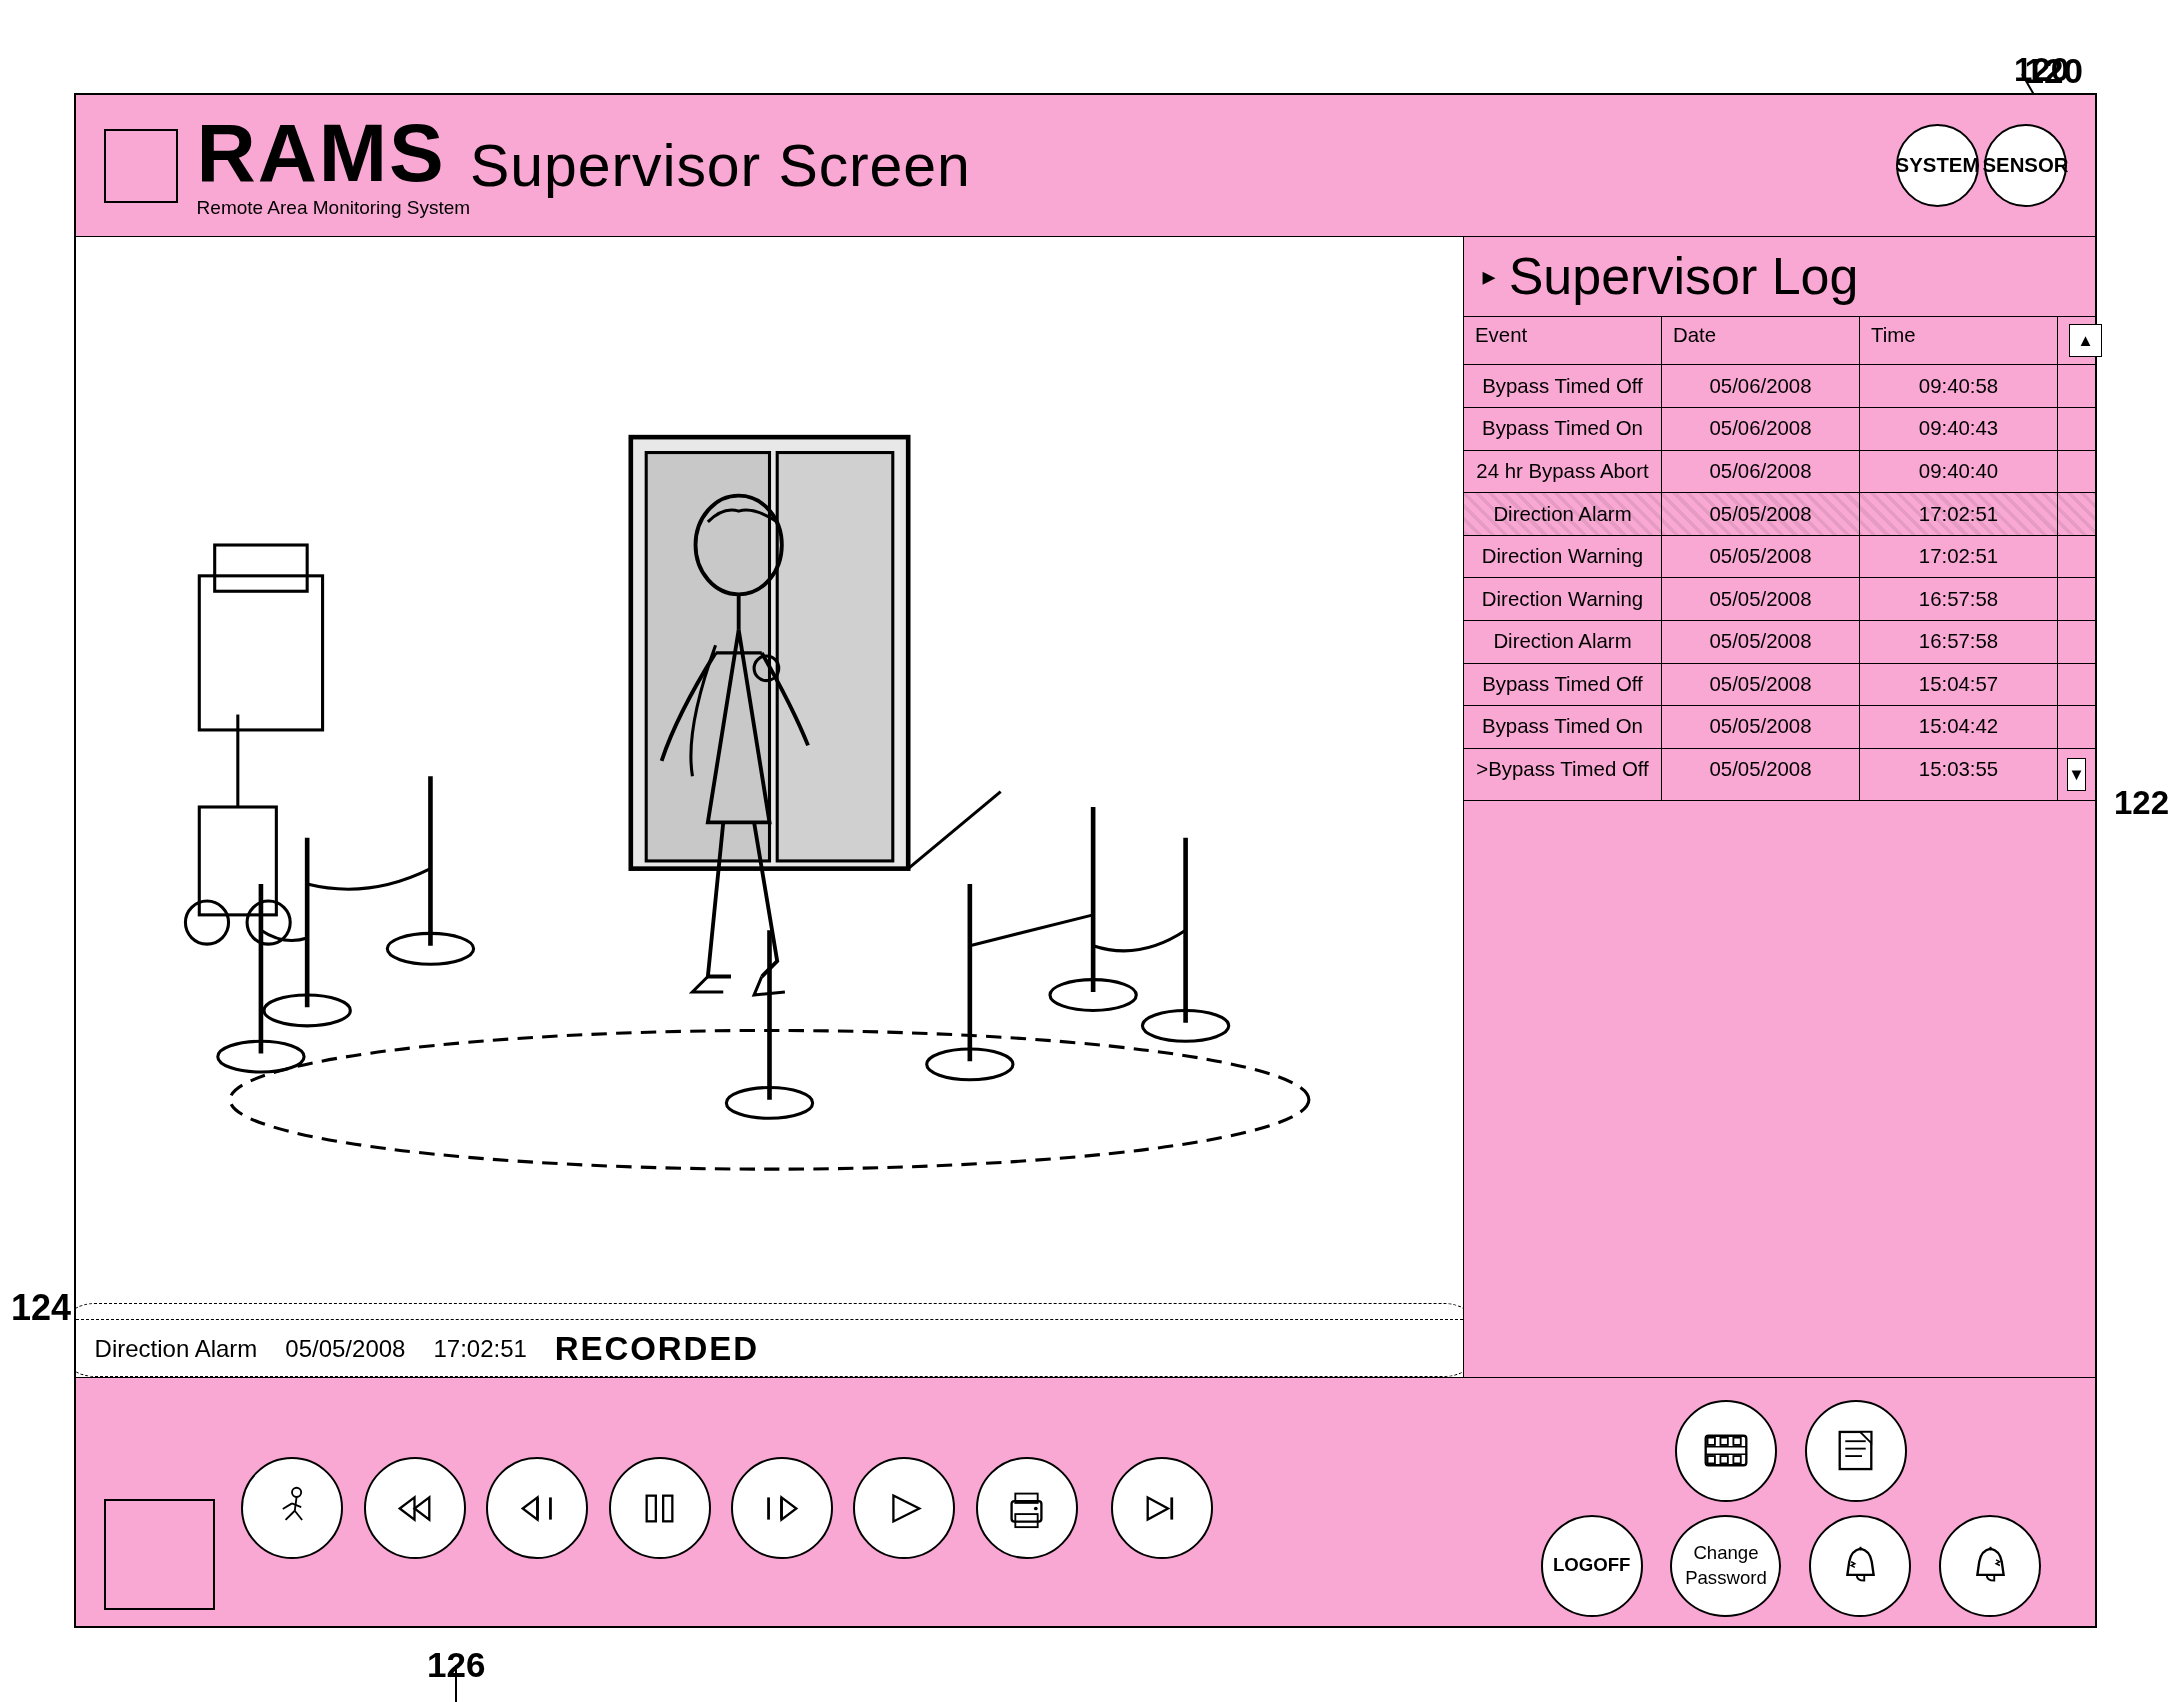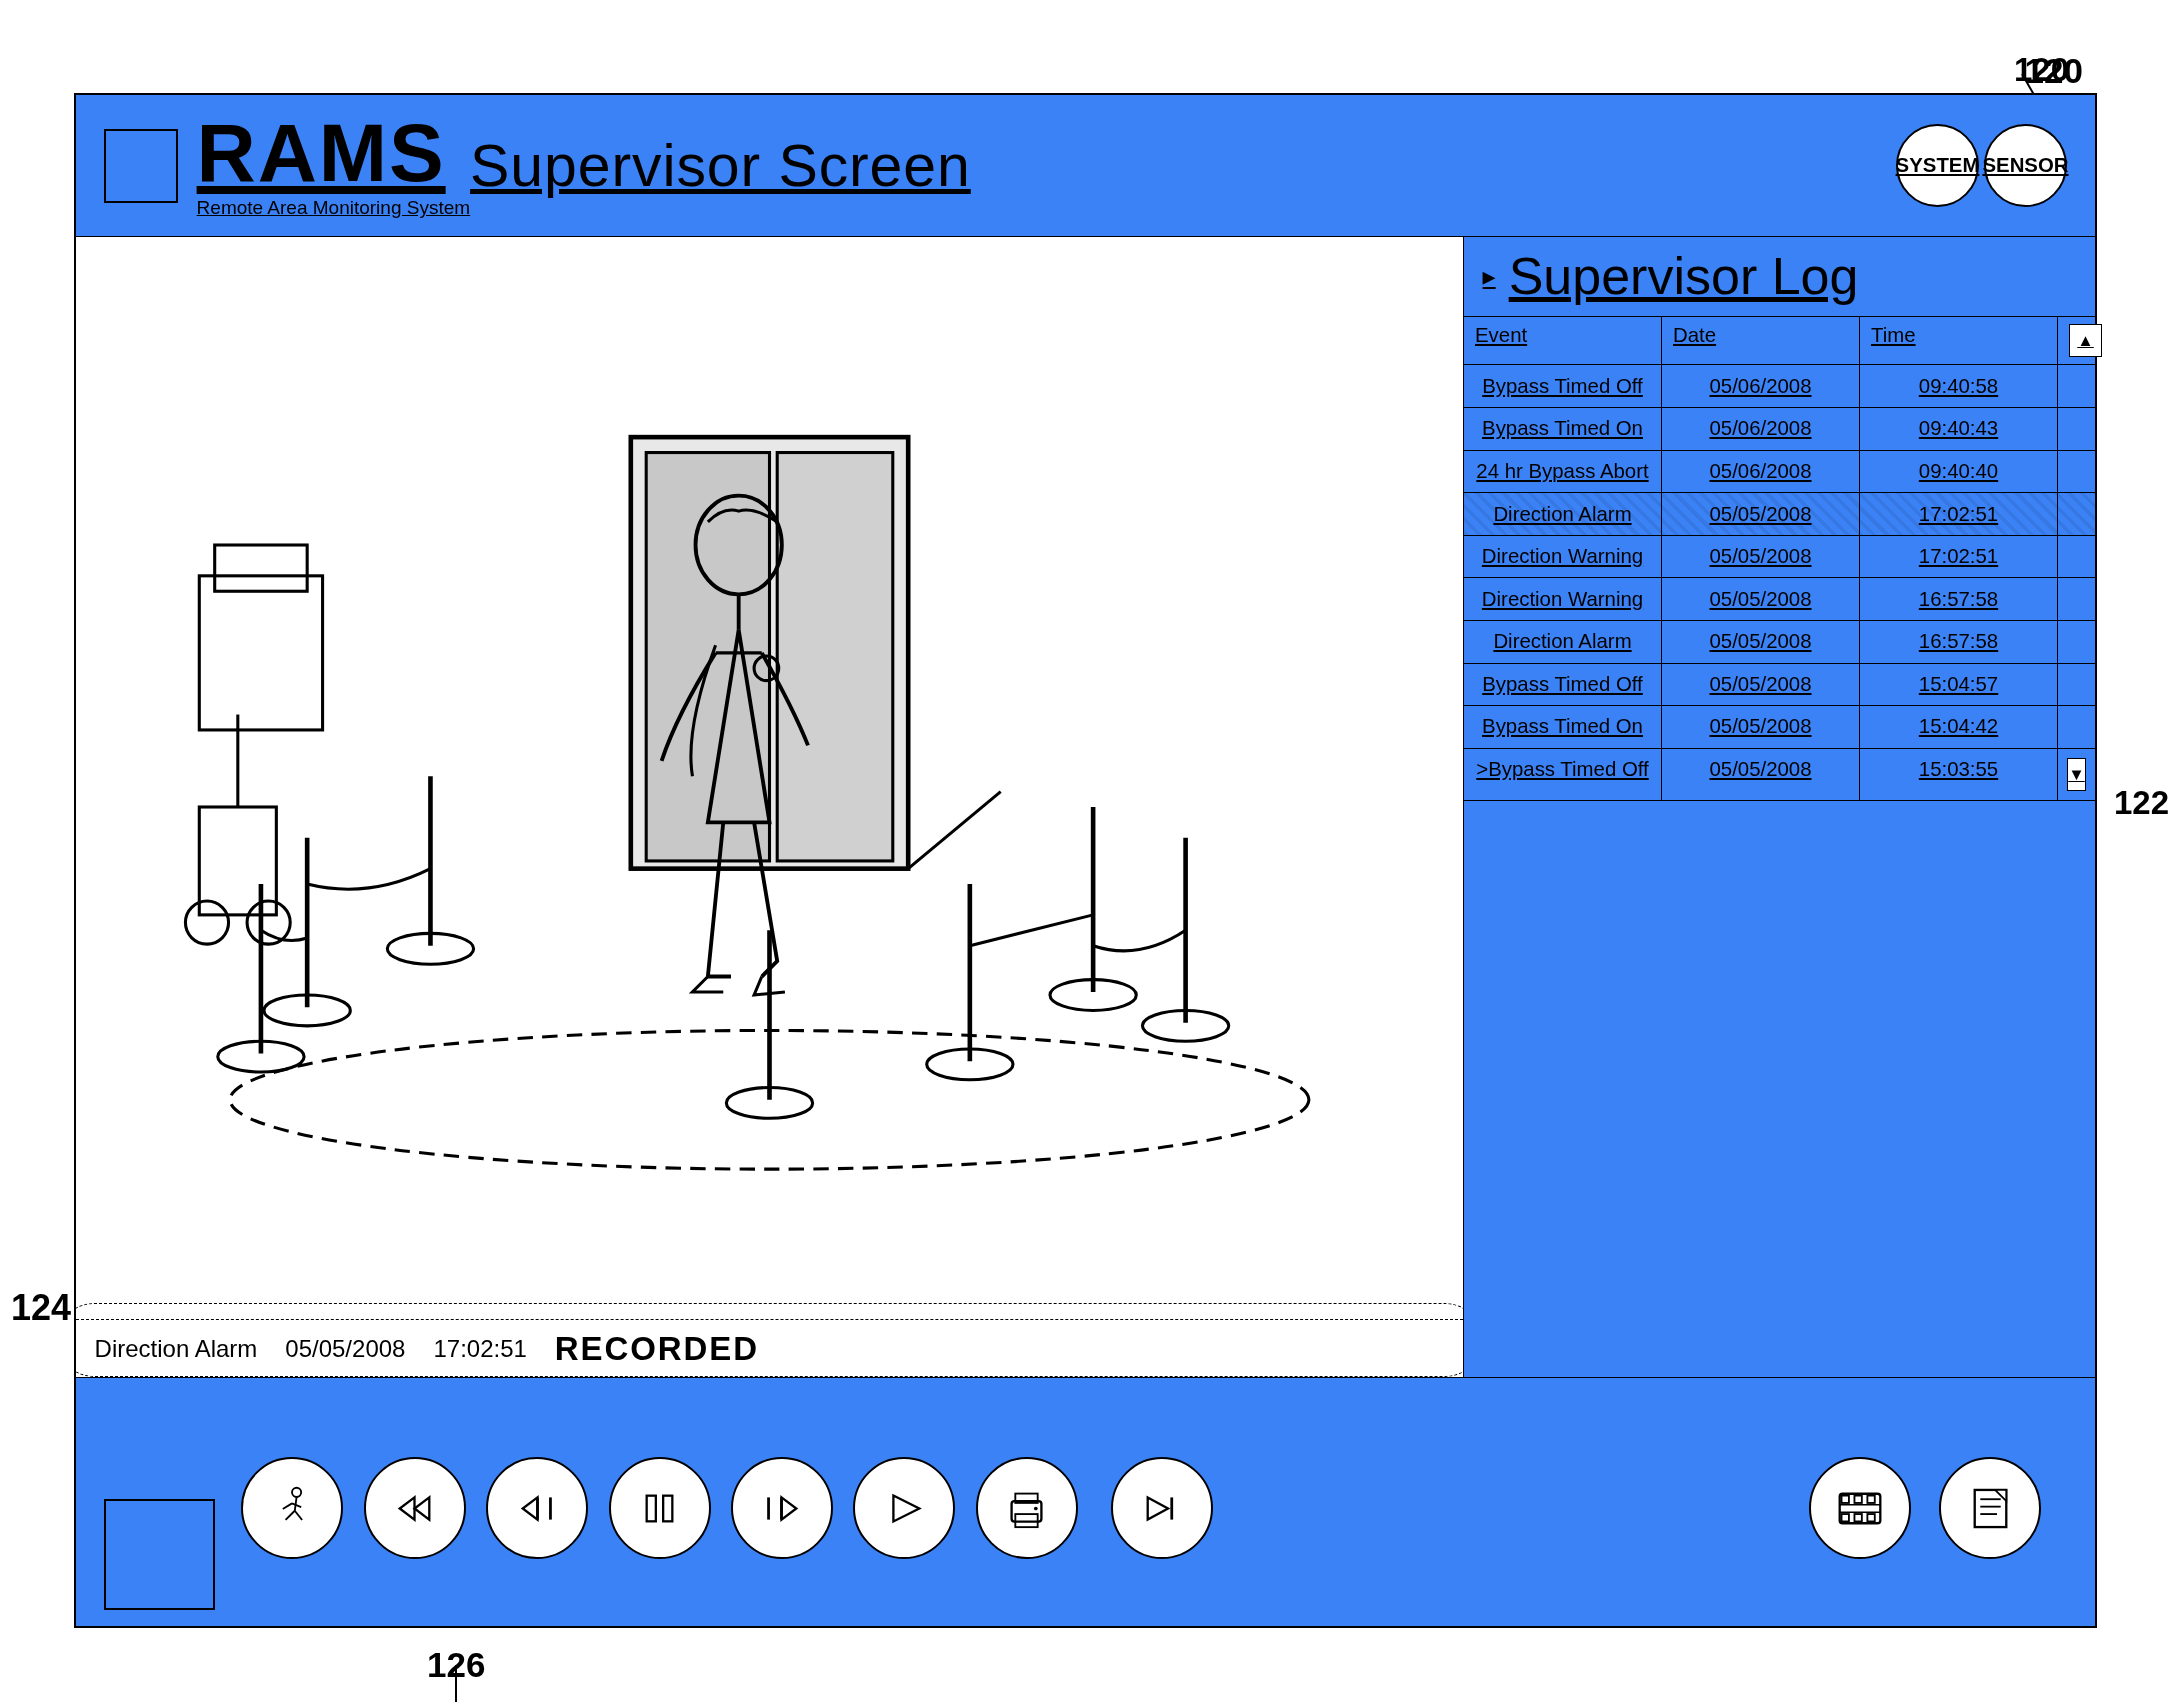--- a/index.html
+++ b/index.html
@@ -20,22 +20,21 @@
     }
 
     
     .outer-frame {
       position: absolute;
       top: 93px;
       left: 74px;
       right: 74px;
       bottom: 74px;
       border: 2.8px solid #000;
-      background: #3b82f6;
-      text-decoration: underline;
+      background: #f9a8d4;
     }
 
     
     .header {
       display: flex;
       align-items: center;
       padding: 16.7px 28px;
       border-bottom: 1.9px solid #000;
       position: relative;
     }
@@ -575,20 +574,50 @@
           <svg width="39" height="45" viewBox="0 0 42 48" xmlns="http://www.w3.org/2000/svg">
             <rect x="4" y="4" width="34" height="40" fill="none" stroke="#000" stroke-width="2.5"></rect>
             <line x1="10" y1="14" x2="32" y2="14" stroke="#000" stroke-width="2"></line>
             <line x1="10" y1="22" x2="32" y2="22" stroke="#000" stroke-width="2"></line>
             <line x1="10" y1="30" x2="28" y2="30" stroke="#000" stroke-width="2"></line>
             <polygon points="26,4 38,4 38,16" fill="#fff" stroke="#000" stroke-width="2"></polygon>
           </svg>
         </div>
       </div>
 
+      <div style="display:flex; gap:13px; align-items:center;">
+
+        <div class="control-btn" style="font-size:20.4px; font-weight:bold; width:102px; height:102px;">
+          <span class="control-btn-text">LOGOFF</span>
+        </div>
+
+        <div class="control-btn" style="font-size:17.6px; font-weight:normal; width:111px; height:102px;">
+          <span style="text-align:center; font-size:18.6px; line-height:1.3;">Change<br>Password</span>
+        </div>
+
+        <div class="control-btn">
+          <svg width="45" height="45" viewBox="0 0 48 48" xmlns="http://www.w3.org/2000/svg">
+            <path d="M24 6 Q34 8 36 20 L38 34 H10 L12 20 Q14 8 24 6 Z" fill="none" stroke="#000" stroke-width="2.5"></path>
+            <path d="M20 34 Q20 40 28 40 Q28 34 28 34" fill="none" stroke="#000" stroke-width="2"></path>
+            <line x1="24" y1="4" x2="24" y2="8" stroke="#000" stroke-width="2"></line>
+
+            <path d="M14 20 L18 22 L14 24 L18 26" fill="none" stroke="#000" stroke-width="1.5"></path>
+          </svg>
+        </div>
+
+        <div class="control-btn">
+          <svg width="45" height="45" viewBox="0 0 48 48" xmlns="http://www.w3.org/2000/svg">
+            <path d="M24 6 Q34 8 36 20 L38 34 H10 L12 20 Q14 8 24 6 Z" fill="none" stroke="#000" stroke-width="2.5"></path>
+            <path d="M20 34 Q20 40 28 40 Q28 34 28 34" fill="none" stroke="#000" stroke-width="2"></path>
+            <line x1="24" y1="4" x2="24" y2="8" stroke="#000" stroke-width="2"></line>
+            <path d="M30 18 L34 20 L30 22 L34 24" fill="none" stroke="#000" stroke-width="1.5"></path>
+          </svg>
+        </div>
+
+      </div>
     </div>
 
   </div>
 
   <div class="ref-122" style="top:45%; font-size:33px; font-weight:bold;">122</div>
   <div class="ref-124">124</div>
 
 </div>
 
 <div style="position:absolute; top:51px; right:88px; font-size:35px; font-weight:bold;">120</div>

